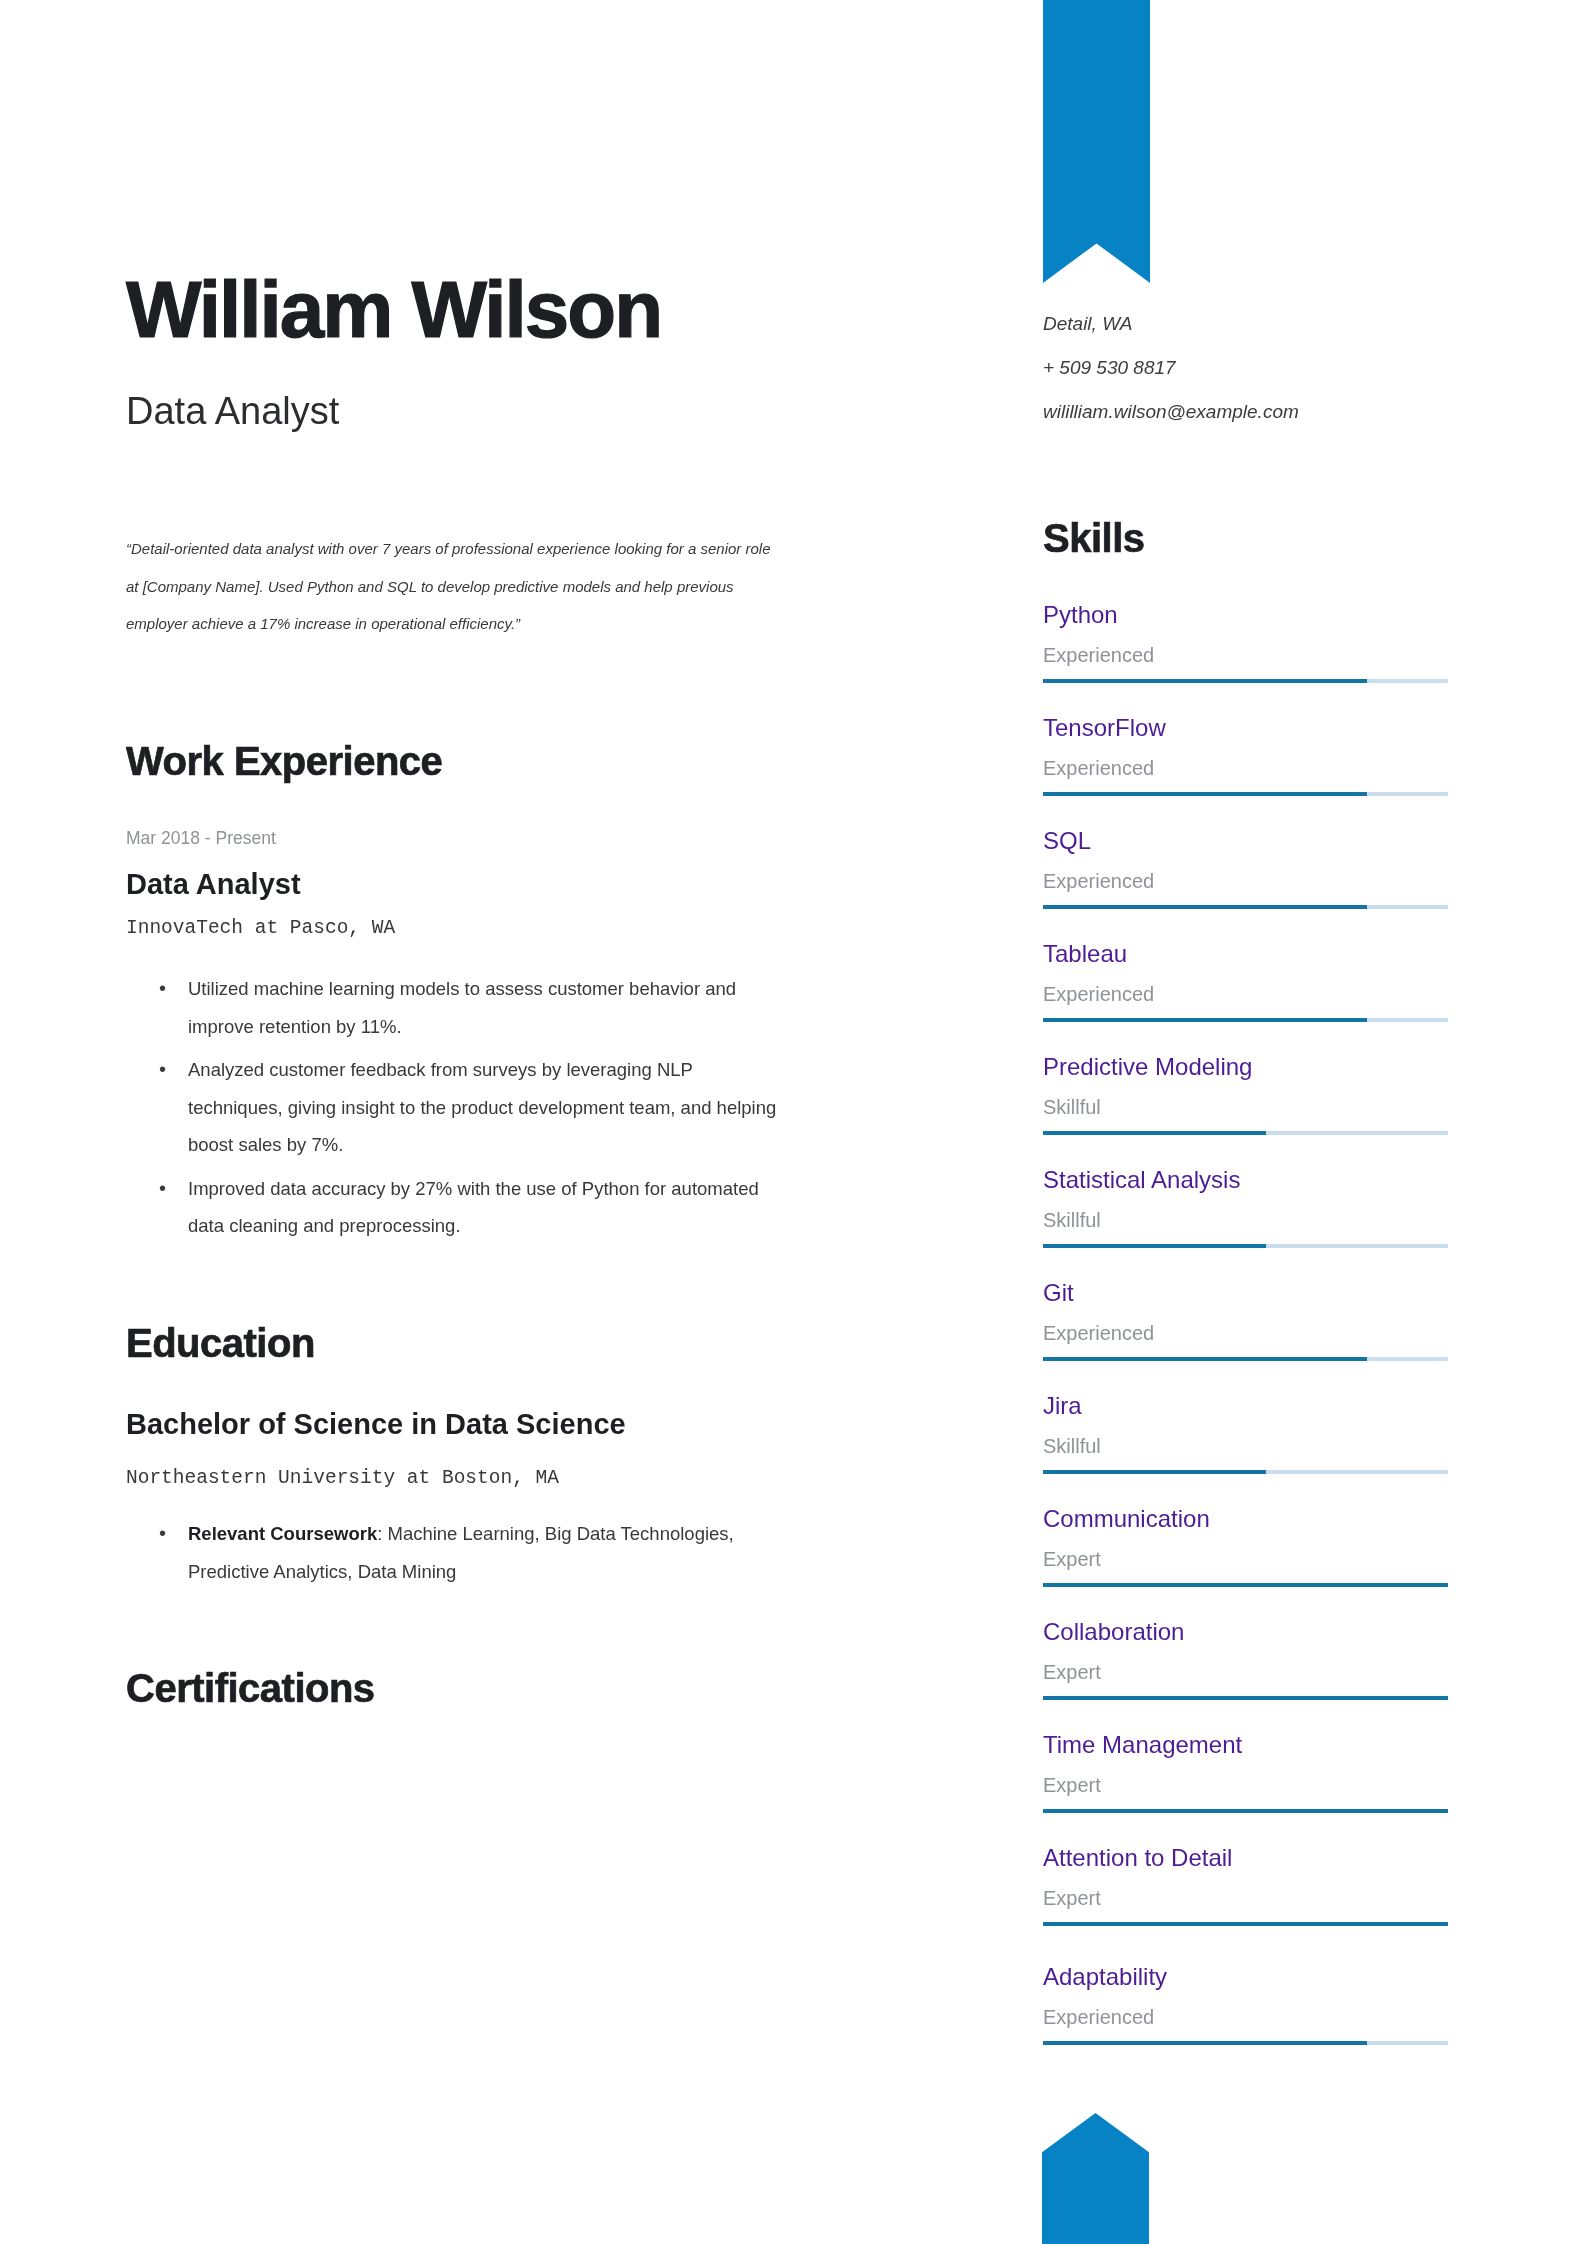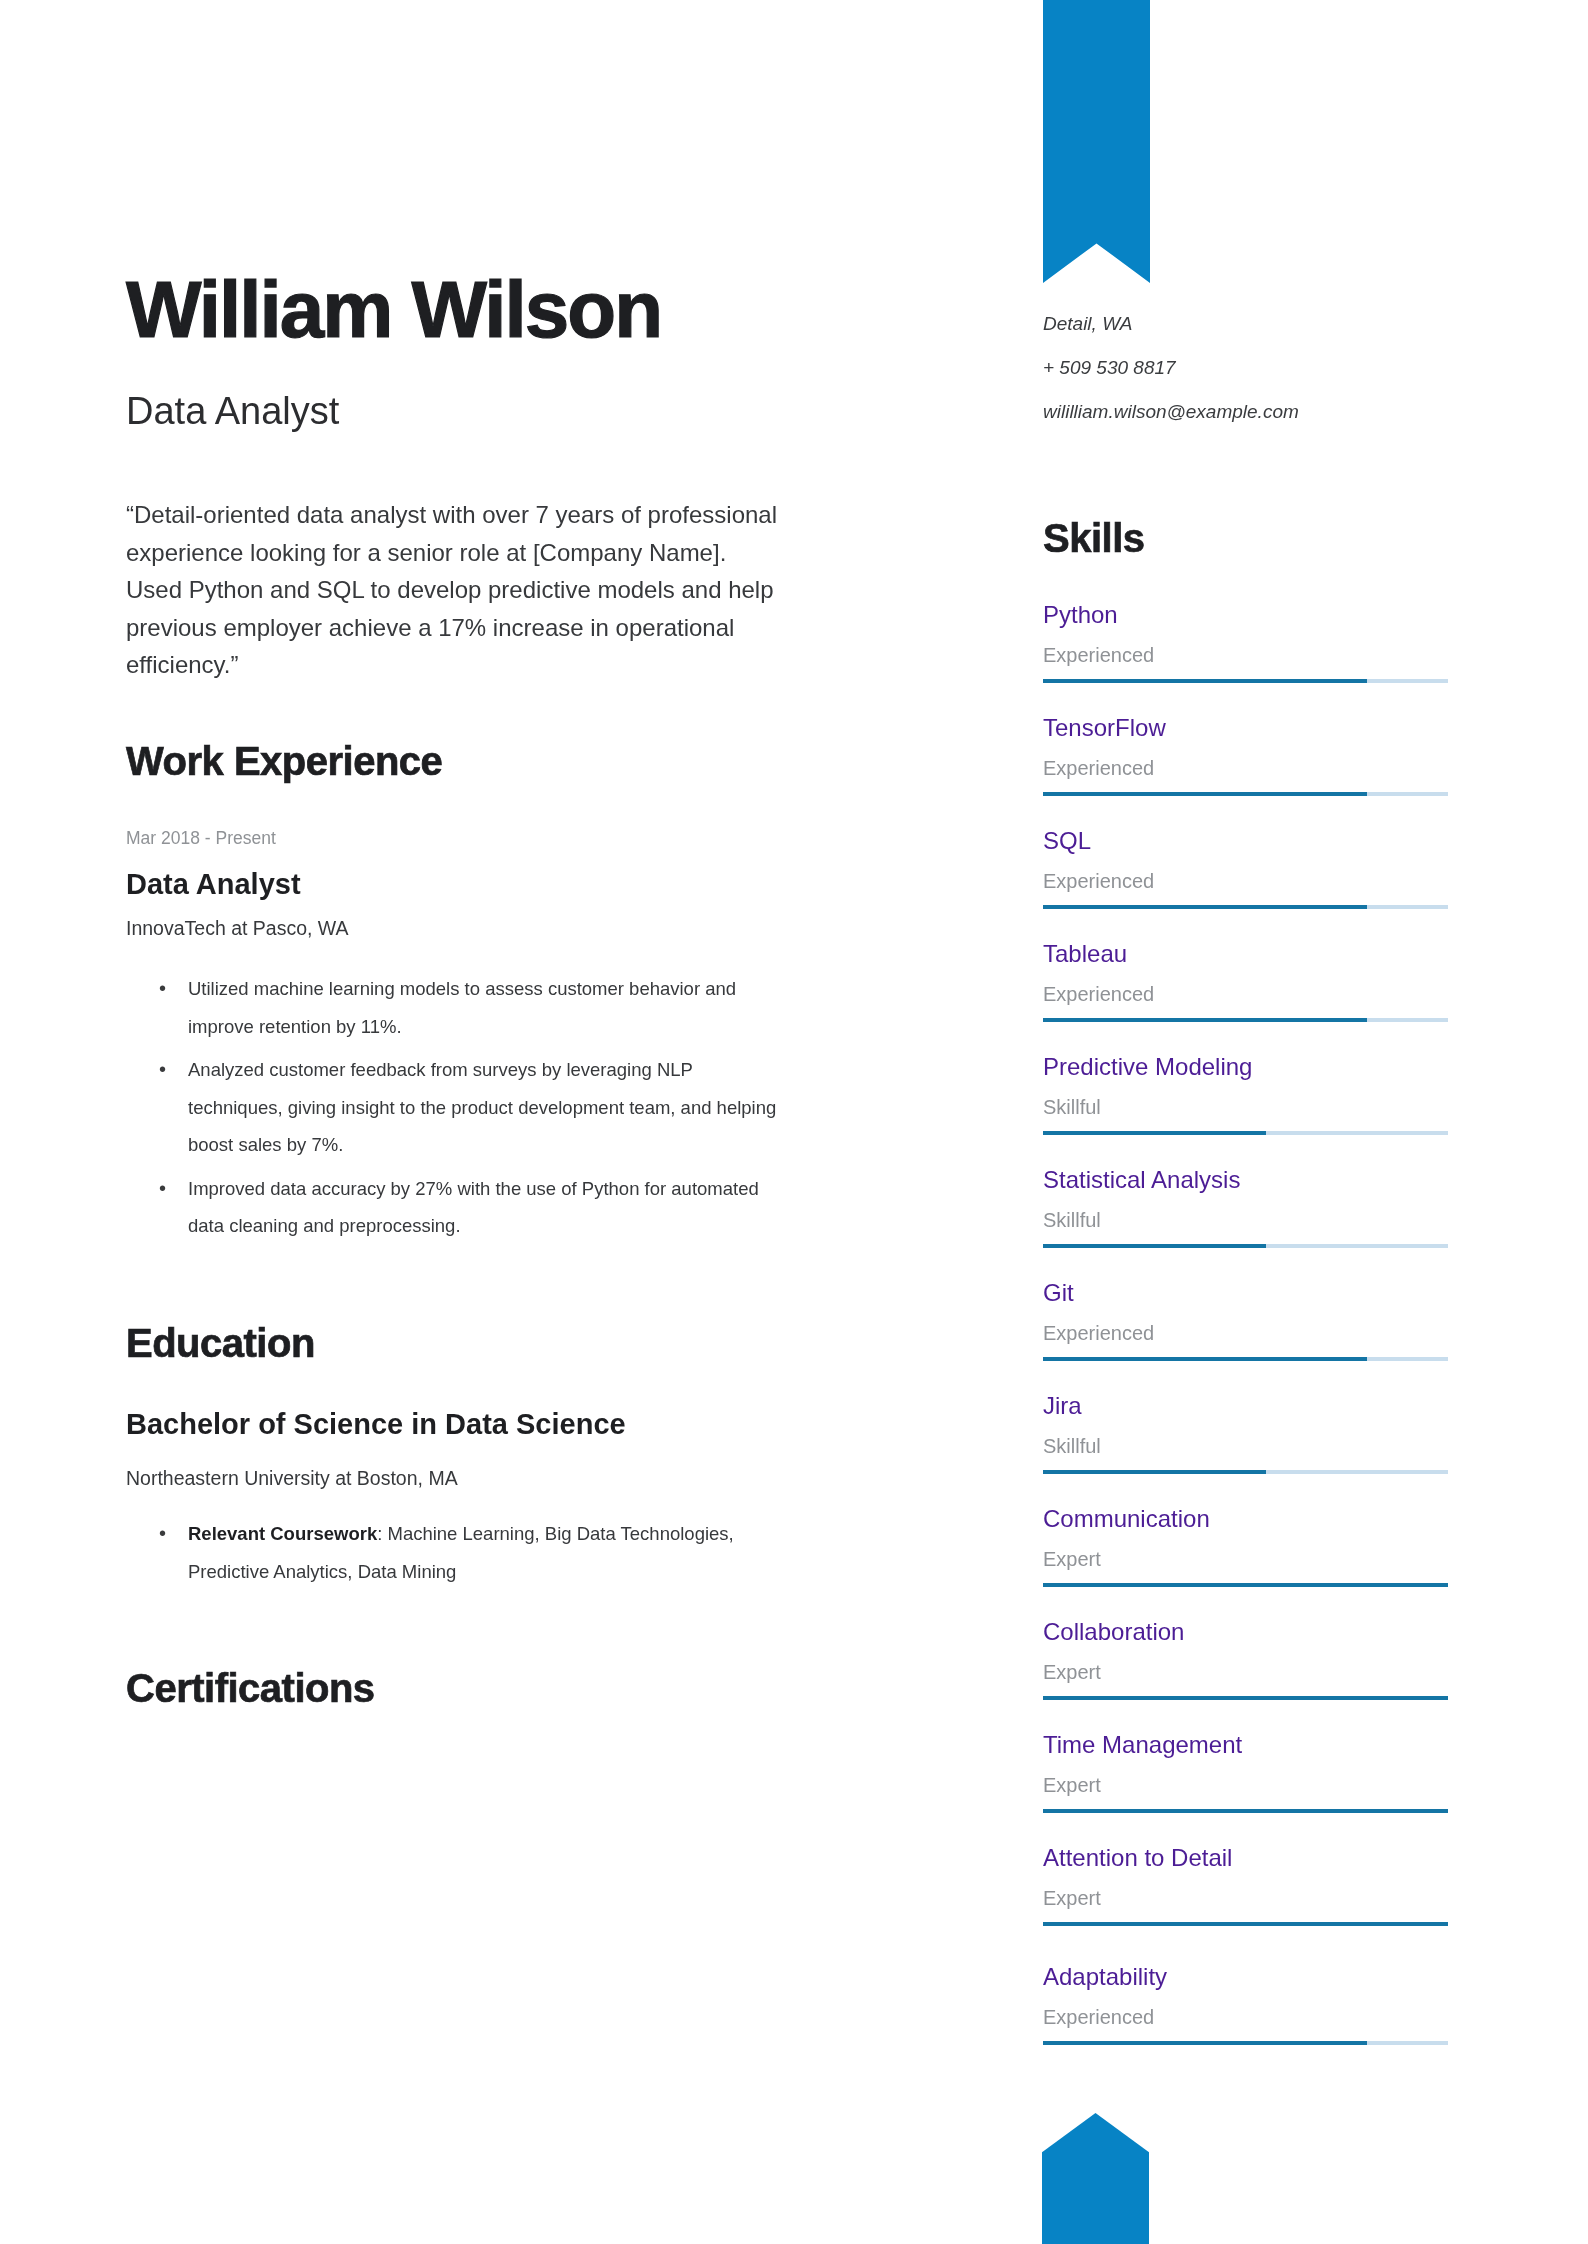--- a/index.html
+++ b/index.html
@@ -14,27 +14,27 @@
   html,body{background:#ffffff;}
   body{font-family:"Liberation Sans", sans-serif;color:var(--body);}
   .page{position:relative;width:1588px;height:2244px;background:#ffffff;overflow:hidden;}
   .abs{position:absolute;left:0;}
 
   
   .main{position:absolute;left:126px;top:0;width:660px;height:100%;}
   .name{top:268px;font-size:80px;line-height:84px;font-weight:900;color:var(--ink);
         letter-spacing:-2px;-webkit-text-stroke:1.2px var(--ink);white-space:nowrap;}
   .subtitle{top:391px;font-size:38px;line-height:40px;font-weight:400;color:#2c2d30;}
-  .summary{top:496px;width:660px;font-size:24px;line-height:37.5px;color:var(--body);}
+  .summary{top:530px;width:660px;font-size:15px;line-height:37.5px;color:var(--body);font-style:italic;}
   .sec-heading{font-size:40px;line-height:42px;font-weight:700;color:var(--ink);
                -webkit-text-stroke:0.7px var(--ink);letter-spacing:-0.5px;}
   .h-work{top:740px;}
   .job-dates{top:828px;font-size:17.5px;line-height:20px;color:var(--muted);}
   .job-title{top:869px;font-size:29px;line-height:31px;font-weight:700;color:var(--ink);}
-  .job-company{top:917px;font-size:19.5px;line-height:22px;color:var(--body);}
+  .job-company{top:917px;font-size:19.5px;line-height:22px;color:var(--body);font-family:Liberation Mono, monospace;}
   ul.bullets{list-style:none;width:660px;}
   ul.bullets li{position:relative;padding-left:62px;font-size:18.5px;line-height:37.5px;
                 color:var(--body);margin-bottom:6px;}
   ul.bullets li::before{content:"\2022";position:absolute;left:33px;top:0;color:#3a3b3d;
                         font-size:20px;line-height:37.5px;}
   .work-bullets{top:970px;}
   .h-education{top:1322px;}
   .degree{top:1409px;font-size:29px;line-height:31px;font-weight:700;color:var(--ink);}
   .school{top:1467px;font-size:19.5px;line-height:22px;color:var(--body);}
   .edu-bullets{top:1515px;}

